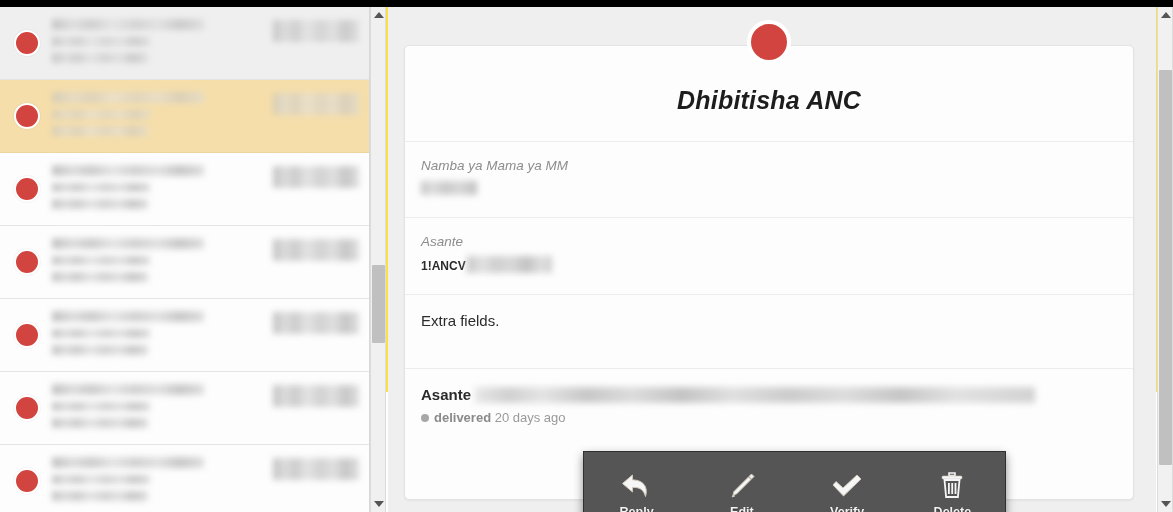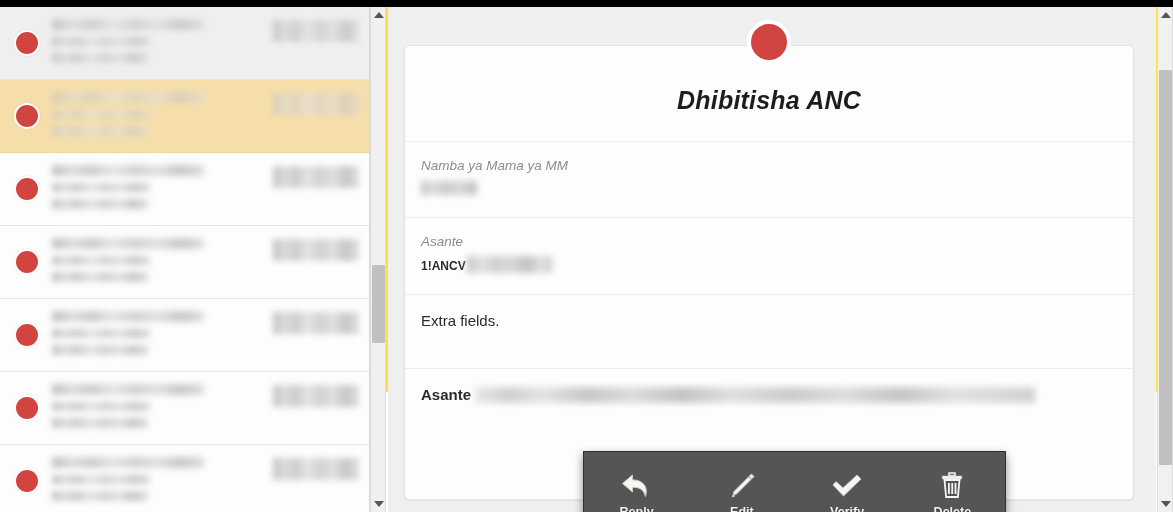--- a/index.html
+++ b/index.html
@@ -323,20 +323,23 @@
         </div>
       </div>
 
       <div class="field">
         <div class="field-value">Extra fields.</div>
       </div>
 
       <div class="field">
         <div class="field-value reply-line">
           <span>Asante</span><span class="reply-blur-long"></span>
+        </div>
+        <div class="status-line">
+          <span class="status-dot"></span><span class="status-word">delivered</span> <span>20 days ago</span>
         </div>
       </div>
 
       <div class="action-bar">
 
         <div class="action-item">
           <span class="action-icon">
             <svg width="32" height="26" viewBox="0 0 32 26">
               <path d="M11.5 2 L1.5 10.5 L11.5 19 L11.5 14.4 C18.5 14.2 22.5 16.2 24.5 23.5 C27.5 13.5 22 7.2 11.5 6.8 Z" fill="#f6f6f6" stroke="#cfc8b8" stroke-width="1"></path>
             </svg>

